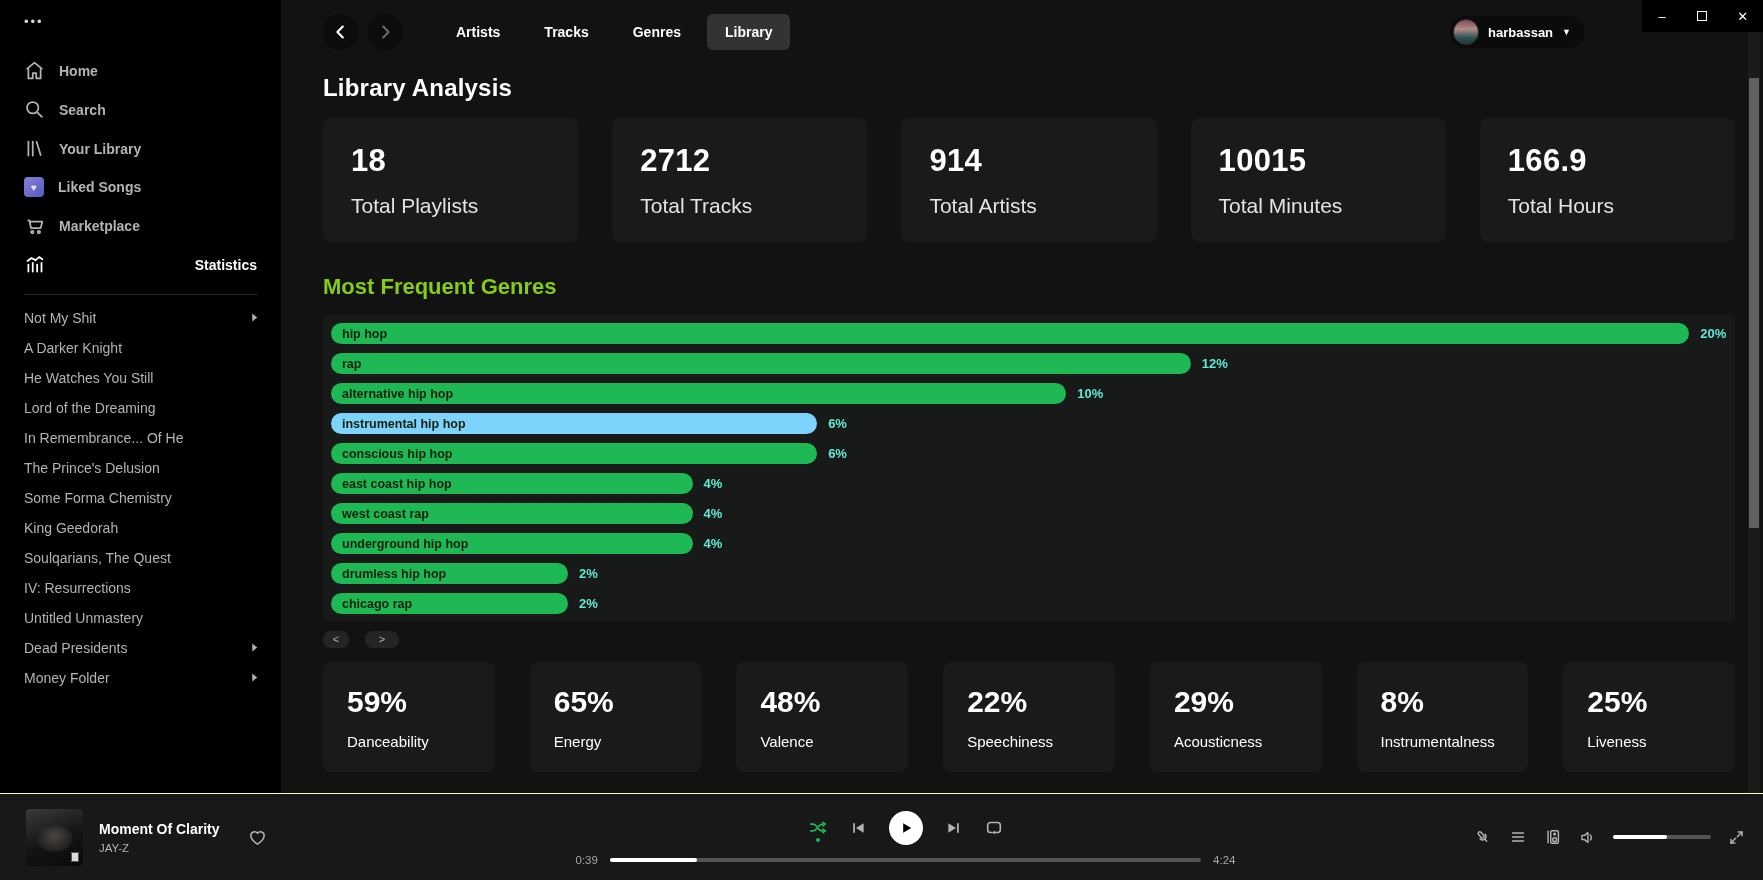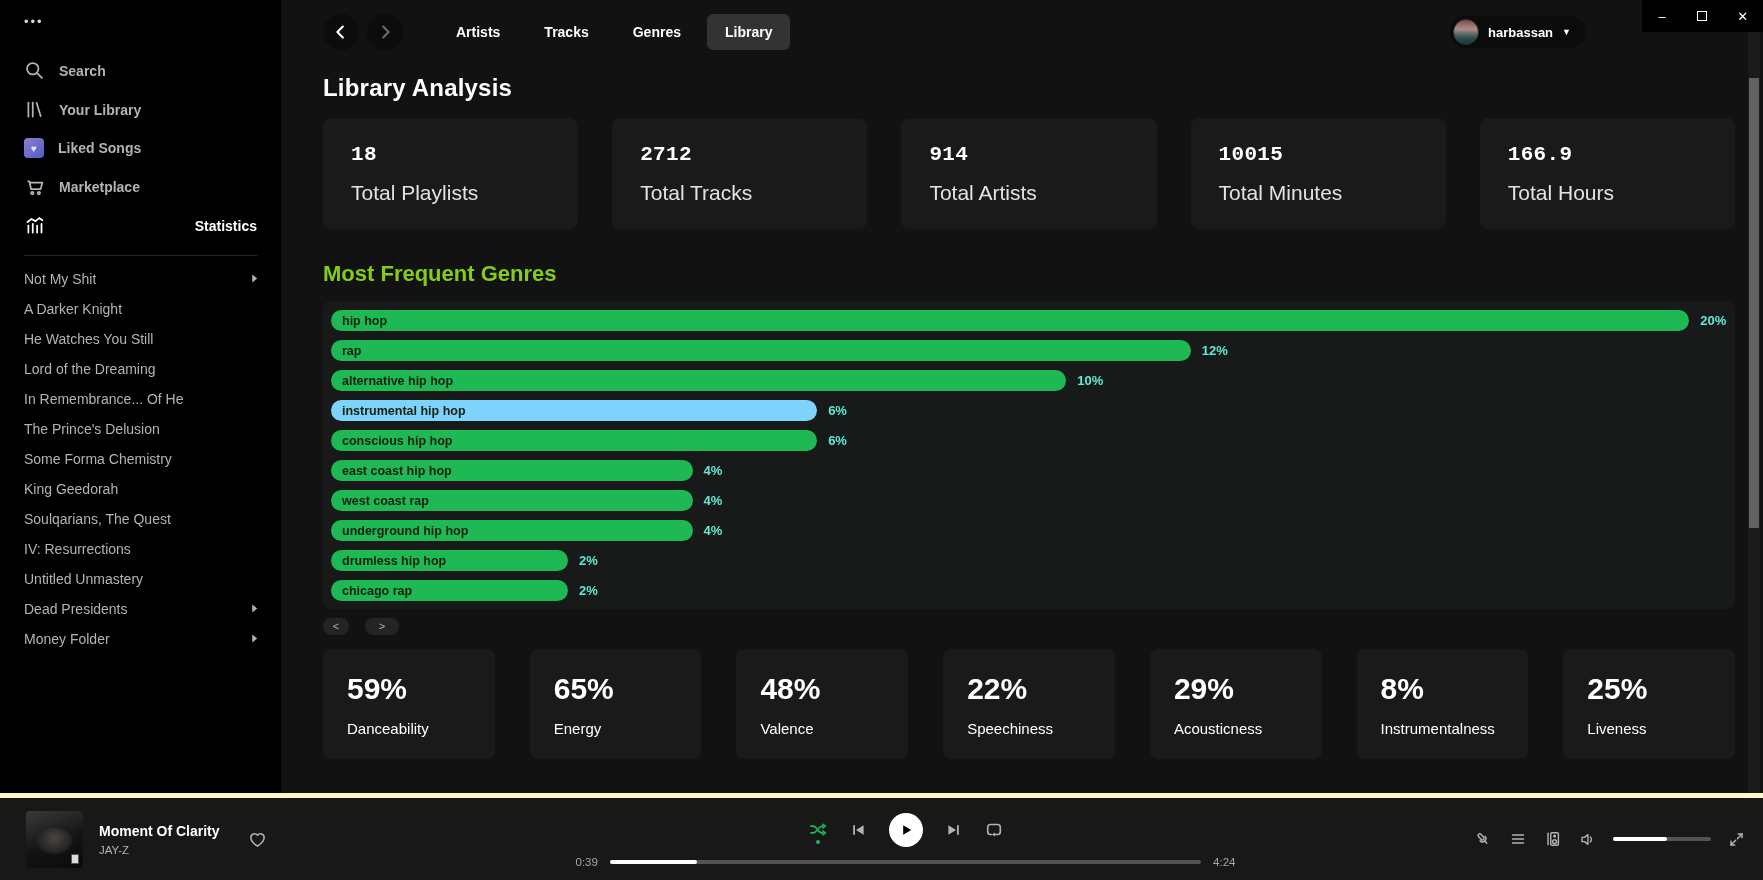--- a/index.html
+++ b/index.html
@@ -38,21 +38,21 @@
   .tab.active { background:#333333; }
   .user-pill { margin-left:auto; margin-right:150px; background:#0b0b0b; border-radius:20px; display:flex; align-items:center; gap:9px; padding:3px 14px 3px 3px; cursor:pointer; }
   .avatar { width:26px; height:26px; border-radius:50%; background:linear-gradient(180deg,#7d4b52 0%,#b08b85 38%,#2f5457 72%,#1d3537 100%); border:1px solid #333; }
   .user-name { font-size:13px; font-weight:700; }
   .caret { font-size:9px; color:#fff; }
 
   .page-title { font-size:24px; font-weight:800; margin-top:22px; letter-spacing:.2px; }
 
   .stats-row { display:flex; gap:34px; margin-top:16px; }
   .card { background:#1a1a1a; border-radius:8px; flex:1; padding:25px 28px 24px; }
-  .card-value { font-size:21px; font-weight:800; letter-spacing:.3px;font-family:Liberation Mono, monospace; }
+  .card-value { font-size:31px; font-weight:800; letter-spacing:.3px; }
   .card-label { font-size:21px; color:#e3e3e3; margin-top:15px; }
 
   .section-title { font-size:22px; font-weight:800; color:#84cc16; margin-top:32px; }
 
   .chart-panel { background:#181a19; border-radius:8px; margin-top:14px; padding:9px 8px 8px; }
   .genre-row { display:flex; align-items:center; height:21px; margin-bottom:9px; }
   .genre-row:last-child { margin-bottom:0; }
   .genre-bar { height:21px; border-radius:11px; display:flex; align-items:center; padding-left:11px; min-width:60px; }
   .genre-label { color:#10210f; font-size:12.5px; font-weight:700; white-space:nowrap; }
   .genre-pct { color:#5eead4; font-size:13px; font-weight:700; margin-left:11px; }
@@ -65,21 +65,21 @@
   .features-row { display:flex; gap:35px; margin-top:14px; }
   .fcard { background:#1a1a1a; border-radius:8px; flex:1; padding:23px 24px 22px; }
   .fcard-value { font-size:30px; font-weight:800; }
   .fcard-label { font-size:15px; color:#fff; margin-top:14px; }
 
   
   .scroll-track { position:absolute; right:3px; top:32px; width:12px; height:761px; background:#1b1b1b; z-index:20; }
   .scroll-thumb { position:absolute; right:4px; top:78px; width:10px; height:450px; background:#616161; z-index:21; }
 
   
-  .player { grid-row:2; grid-column:1 / span 2; background:#181818; border-top:5px solid #fef9c3; display:flex; align-items:center; padding:0 18px 0 26px; }
+  .player { grid-row:2; grid-column:1 / span 2; background:#181818; border-top:1px solid #fef9c3; display:flex; align-items:center; padding:0 18px 0 26px; }
   .now-playing { display:flex; align-items:center; width:330px; flex:0 0 auto; }
   .album-art { width:57px; height:57px; border-radius:4px; background:linear-gradient(160deg,#3a3a3a 0%,#141414 55%,#0a0a0a 100%); position:relative; flex:0 0 auto; cursor:pointer; }
   .album-art::before { content:""; position:absolute; left:18%; top:30%; width:64%; height:46%; border-radius:50% 50% 40% 40%; background:radial-gradient(ellipse at 50% 40%, #4a4542 0%, #222 65%, transparent 75%); }
   .advisory { position:absolute; right:4px; bottom:4px; width:8px; height:10px; background:#dcdcdc; border:1px solid #555; }
   .track-meta { margin-left:16px; }
   .track-title { font-size:14px; font-weight:700; color:#fff; cursor:pointer; }
   .track-artist { font-size:11.5px; color:#b3b3b3; margin-top:5px; cursor:pointer; }
   .heart-btn { margin-left:28px; color:#b3b3b3; cursor:pointer; display:flex; }
 
   .player-center { flex:1; display:flex; flex-direction:column; align-items:center; justify-content:center; }
@@ -98,20 +98,27 @@
   .vol-fill { position:absolute; left:0; top:0; bottom:0; background:#fff; border-radius:2px; }
 </style>
 </head>
 <body>
 
 <div class="app">
 
   <aside class="sidebar">
     <div class="menu-dots">•••</div>
     <nav class="nav">
+      <div class="nav-item">
+        <svg width="21" height="21" viewBox="0 0 24 24" fill="none" stroke="currentColor" stroke-width="2" stroke-linejoin="round">
+            <path d="M3 10.5 12 3l9 7.5"></path>
+            <path d="M5 9.5V21h5v-6h4v6h5V9.5"></path>
+          </svg>
+        <span>Home</span>
+      </div>
       <div class="nav-item">
         <svg width="21" height="21" viewBox="0 0 24 24" fill="none" stroke="currentColor" stroke-width="2">
             <circle cx="10" cy="10" r="6.5"></circle>
             <path d="M15 15l6 6"></path>
           </svg>
         <span>Search</span>
       </div>
       <div class="nav-item">
         <svg width="21" height="21" viewBox="0 0 24 24" fill="none" stroke="currentColor" stroke-width="2" stroke-linecap="round">
             <path d="M5 4v16"></path>

